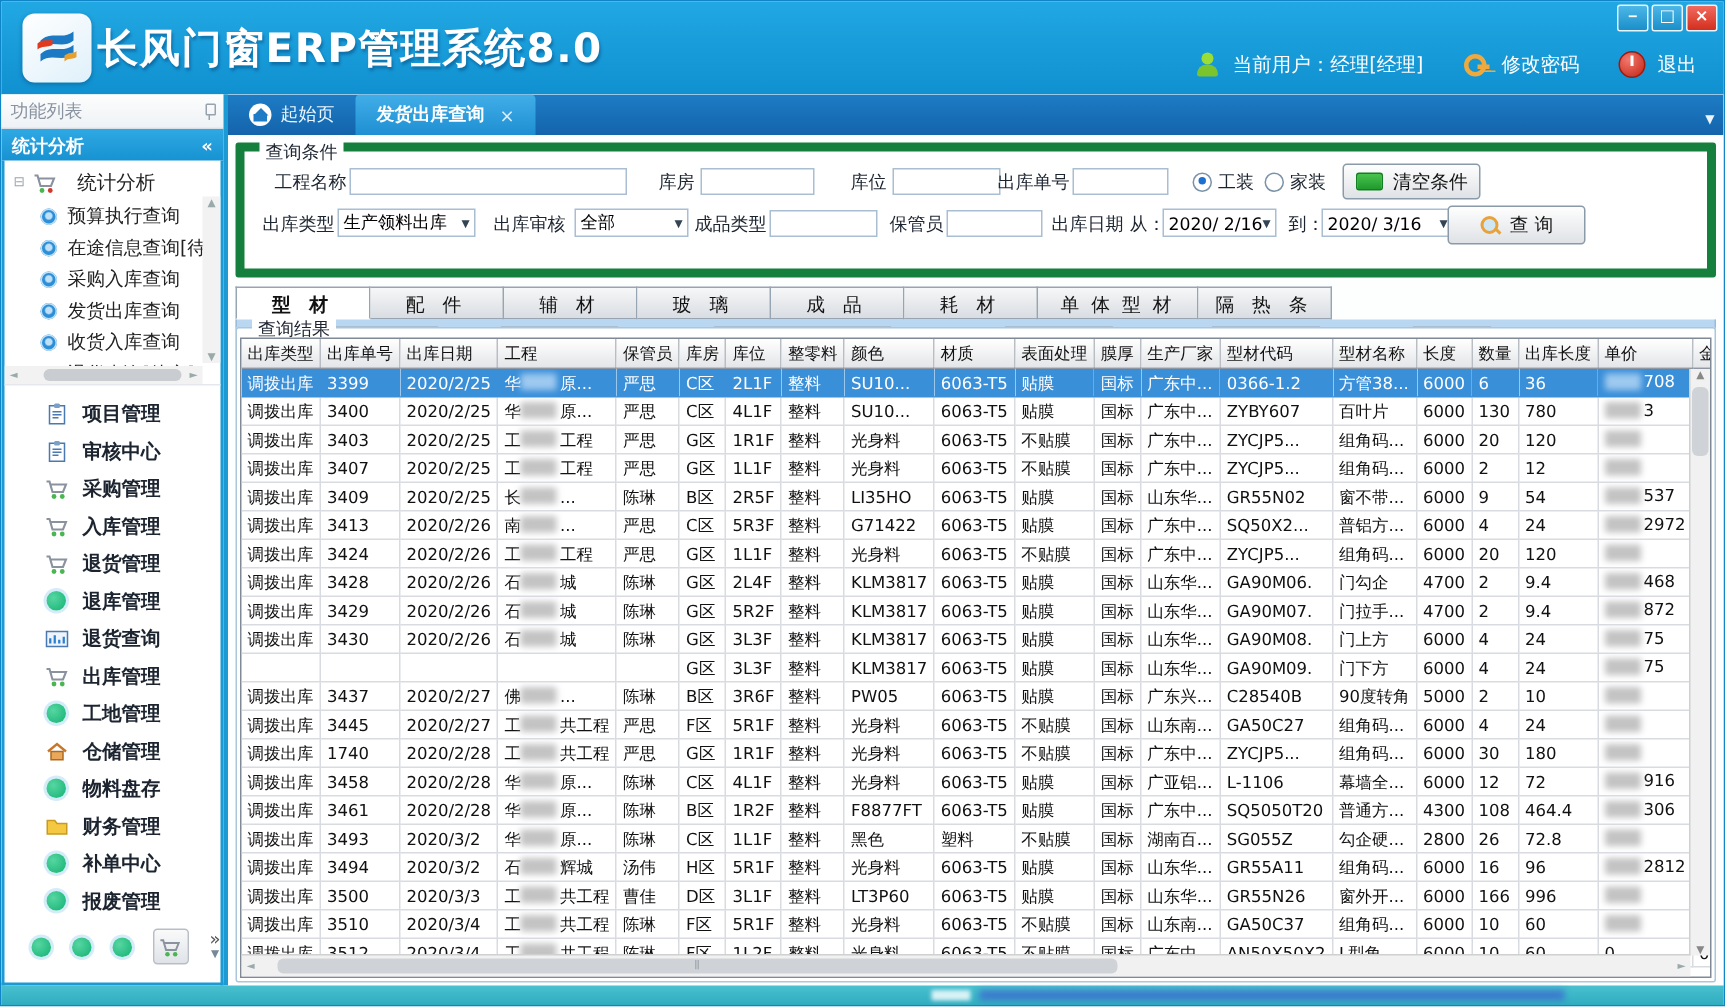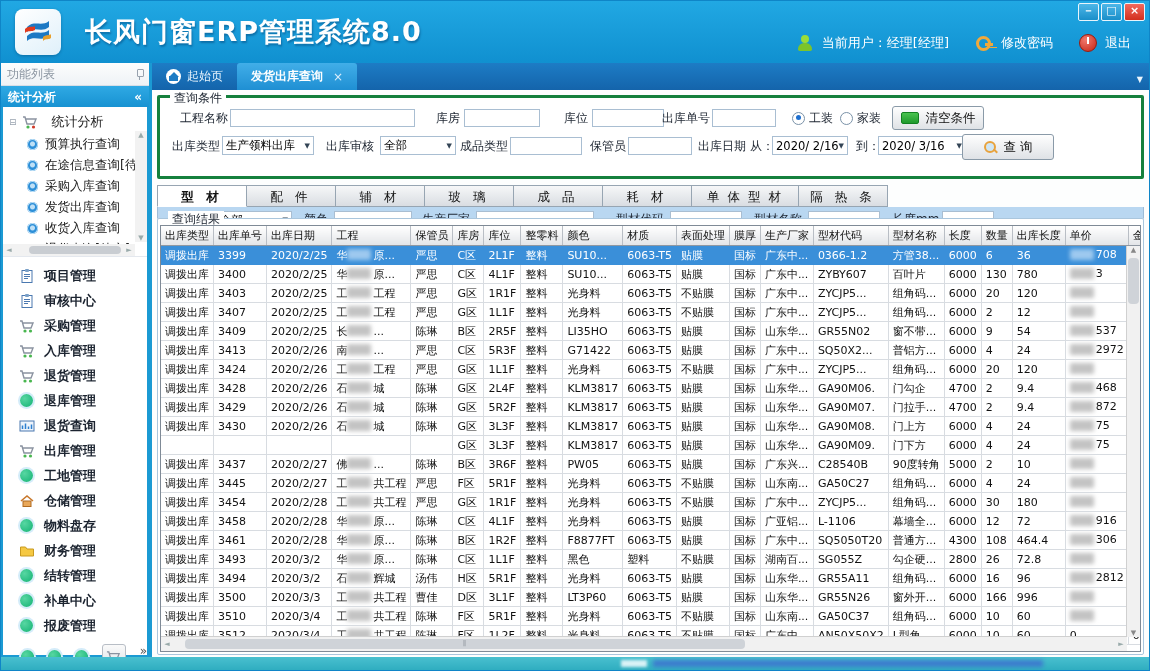--- a/index.html
+++ b/index.html
@@ -4,21 +4,21 @@
 <style>
   html,body{margin:0;padding:0;}
   body{width:1150px;height:671px;position:relative;font-family:"DejaVu Sans","Liberation Sans",sans-serif;font-size:12px;background:#eef4fa;overflow:hidden;}
   .app{position:absolute;inset:0;border:1px solid #0f85c7;box-sizing:border-box;background:#fff;}
 
   
   .titlebar{position:absolute;left:0;top:0;width:100%;height:62px;background:linear-gradient(#21a8e3,#1090d0);}
   .win-controls{position:absolute;right:4px;top:2px;display:flex;gap:2px;}
   .win-btn{width:19px;height:16px;border:1px solid #e8f4fb;border-radius:2px;background:linear-gradient(#4db7e8,#1a8fc9);color:#fff;font-size:11px;line-height:14px;text-align:center;font-weight:bold;cursor:pointer;}
   .win-btn.close{background:linear-gradient(#f26a5e,#d22f1e);}
-  .brand{position:absolute;left:14px;top:8px;display:flex;align-items:center;gap:24px;justify-content:flex-end;}
+  .brand{position:absolute;left:14px;top:8px;display:flex;align-items:center;gap:4px;justify-content:flex-end;}
   .logo{width:46px;height:46px;background:linear-gradient(145deg,#ffffff,#dff0fa);border-radius:8px;display:flex;align-items:center;justify-content:center;box-shadow:0 1px 3px rgba(0,40,80,.35);}
   .app-title{color:#fff;font-size:27px;font-weight:bold;letter-spacing:1px;text-shadow:1px 2px 2px rgba(0,60,110,.45);}
   .userbar{position:absolute;right:18px;top:33px;display:flex;align-items:center;gap:8px;color:#fff;font-size:13px;}
   .userbar .gap{width:10px;}
   .u-ic{width:18px;height:18px;display:inline-block;}
   .person{position:relative;}
   .person:before{content:"";position:absolute;left:5px;top:1px;width:8px;height:8px;border-radius:50%;background:#9add39;}
   .person:after{content:"";position:absolute;left:2px;top:9px;width:14px;height:8px;border-radius:7px 7px 2px 2px;background:#7cc42b;}
   .key{position:relative;}
   .key:before{content:"";position:absolute;left:1px;top:2px;width:9px;height:9px;border-radius:50%;border:3px solid #f0a93c;}
@@ -37,21 +37,21 @@
   .side-panel{position:absolute;top:44px;left:0;right:0;bottom:0;border:2px solid #1b9ad3;border-top:none;box-sizing:border-box;background:#fff;}
   .tree{position:relative;height:150px;border-bottom:1px solid #e4e8ee;padding:4px 2px 0 4px;box-sizing:border-box;overflow:hidden;}
   .tree-root{display:flex;align-items:center;gap:5px;font-size:13px;color:#222;margin:2px 0 3px 2px;}
   .tw{color:#9aa4b0;font-size:9px;}
   .tree-item{display:flex;align-items:center;gap:7px;height:21px;padding-left:20px;color:#222;font-size:12.5px;cursor:pointer;white-space:nowrap;overflow:hidden;}
   .bullet{width:11px;height:11px;min-width:11px;border-radius:50%;background:radial-gradient(circle at 50% 45%,#bfe0f6 0 2px,#2d8fd8 3px);box-shadow:0 0 0 1px #bfe0f6 inset;}
   .tree-vscroll{position:absolute;right:0;top:24px;bottom:14px;width:12px;background:#f2f2f2;display:flex;flex-direction:column;justify-content:space-between;align-items:center;font-size:7px;color:#9aa;}
   .tree-hscroll{position:absolute;left:0;right:12px;bottom:0;height:12px;background:#f2f2f2;display:flex;align-items:center;}
   .tree-hscroll .thumb{margin-left:14px;width:70%;height:8px;background:#c9cdd2;border-radius:4px;}
   .h-arrow{width:12px;text-align:center;font-size:7px;color:#9aa;}
-  .modules{padding:6px 0 0 16px;}
+  .modules{padding:6px 0 0 27px;}
   .module{display:flex;align-items:center;height:25px;cursor:pointer;font-weight:bold;color:#1c2430;font-size:13px;}
   .mi{width:16px;height:16px;min-width:16px;margin-right:9px;display:inline-flex;align-items:center;justify-content:center;}
   .mi-dot{background:radial-gradient(circle at 35% 35%,#57d6a2,#12b273);border-radius:50%;box-shadow:0 0 0 2px #d4ecf9;width:13px;height:13px;min-width:13px;margin:0 11px 0 1px;}
   .side-foot{display:flex;align-items:center;gap:14px;padding:6px 0 0 18px;}
   .side-foot .mi-dot{margin:0;}
   .foot-btn{width:30px;height:22px;border:1px solid #b8bec6;border-radius:3px;background:linear-gradient(#fafafa,#dfe3e8);display:flex;align-items:center;justify-content:center;cursor:pointer;}
   .chev{color:#555;font-size:12px;cursor:pointer;line-height:10px;text-align:center;}
   .chev small{display:block;font-size:7px;color:#789;}
   .splitter{position:absolute;left:148px;top:62px;width:3px;bottom:13px;background:#1b9ad3;}
 
@@ -59,21 +59,21 @@
   .main{position:absolute;left:151px;top:62px;right:0;bottom:13px;background:#fdfefe;overflow:hidden;}
   .tabstrip{height:27px;background:linear-gradient(#1d7cc5,#1464ab);display:flex;align-items:flex-end;position:relative;}
   .tab-home{display:flex;align-items:center;gap:6px;color:#eaf5fd;padding:0 14px;height:27px;cursor:pointer;}
   .home-ic{width:15px;height:15px;border-radius:50%;background:#fff;position:relative;}
   .home-ic:before{content:"";position:absolute;left:3px;top:7px;width:9px;height:5px;background:#1d7cc5;}
   .home-ic:after{content:"";position:absolute;left:2.5px;top:3px;width:0;height:0;border-left:5px solid transparent;border-right:5px solid transparent;border-bottom:5px solid #1d7cc5;}
   .tab-active{display:flex;align-items:center;gap:10px;background:linear-gradient(#41aee8,#1f8fd3);color:#fff;font-weight:bold;padding:0 14px;height:27px;border-radius:3px 3px 0 0;cursor:pointer;}
   .tab-x{font-weight:normal;color:#dceefb;cursor:pointer;}
   .strip-caret{position:absolute;right:6px;bottom:6px;color:#eaf5fd;font-size:8px;cursor:pointer;}
 
-  .grp{position:relative;border:3px solid #15803d;border-radius:2px;margin:5px 5px 0 5px;background:#fff;}
+  .grp{position:relative;border:6px solid #15803d;border-radius:2px;margin:5px 5px 0 5px;background:#fff;}
   .grp>.legend{position:absolute;top:-8px;left:10px;background:#fff;padding:0 4px;color:#1c2430;font-size:12px;}
   .cond{height:66px;}
   .fld{position:absolute;height:20px;display:flex;align-items:center;color:#1c2430;white-space:nowrap;}
   .inp{height:18px;border:1px solid #a9bed2;background:#fff;box-sizing:border-box;font-size:11px;padding:0 3px;font-family:inherit;}
   .dd{height:19px;border:1px solid #a9bed2;background:#fff;box-sizing:border-box;display:flex;align-items:center;justify-content:space-between;padding:0 3px;font-size:11.5px;cursor:pointer;}
   .dd .car{font-size:7px;color:#345;}
   .radio{display:flex;align-items:center;gap:4px;cursor:pointer;}
   .rad{width:11px;height:11px;border-radius:50%;border:1px solid #7a92a8;background:#fff;position:relative;}
   .rad.on:before{content:"";position:absolute;left:2.5px;top:2.5px;width:5px;height:5px;border-radius:50%;background:#1d6fd0;}
   .btn{border:1px solid #8a9aa8;border-radius:3px;background:linear-gradient(#fefefe,#dfe2e6);display:flex;align-items:center;justify-content:center;gap:7px;cursor:pointer;font-size:12.5px;color:#111;}
@@ -294,24 +294,20 @@
             <span class="mi-dot"></span>
             <span>物料盘存</span>
           </div>
           <div class="module">
             <span class="mi">
               <svg viewBox="0 0 16 16">
                 <path d="M1.5 4h5l1.5 2h6.5v7h-13z" fill="#f5c842" stroke="#c89a20"></path>
               </svg>
             </span>
             <span>财务管理</span>
-          </div>
-          <div class="module">
-            <span class="mi-dot"></span>
-            <span>结转管理</span>
           </div>
           <div class="module">
             <span class="mi-dot"></span>
             <span>补单中心</span>
           </div>
           <div class="module">
             <span class="mi-dot"></span>
             <span>报废管理</span>
           </div>
         </div>
@@ -762,21 +758,21 @@
                 <td>GA50C27</td>
                 <td>组角码...</td>
                 <td>6000</td>
                 <td>4</td>
                 <td>24</td>
                 <td><span class="blurp"></span><span></span></td>
                 <td>0</td>
               </tr>
               <tr>
                 <td>调拨出库</td>
-                <td>3454</td>
+                <td>1740</td>
                 <td>2020/2/28</td>
                 <td><span>工</span><span class="blurp"></span><span>共工程</span></td>
                 <td>严思</td>
                 <td>G区</td>
                 <td>1R1F</td>
                 <td>整料</td>
                 <td>光身料</td>
                 <td>6063-T5</td>
                 <td>不贴膜</td>
                 <td>国标</td>

